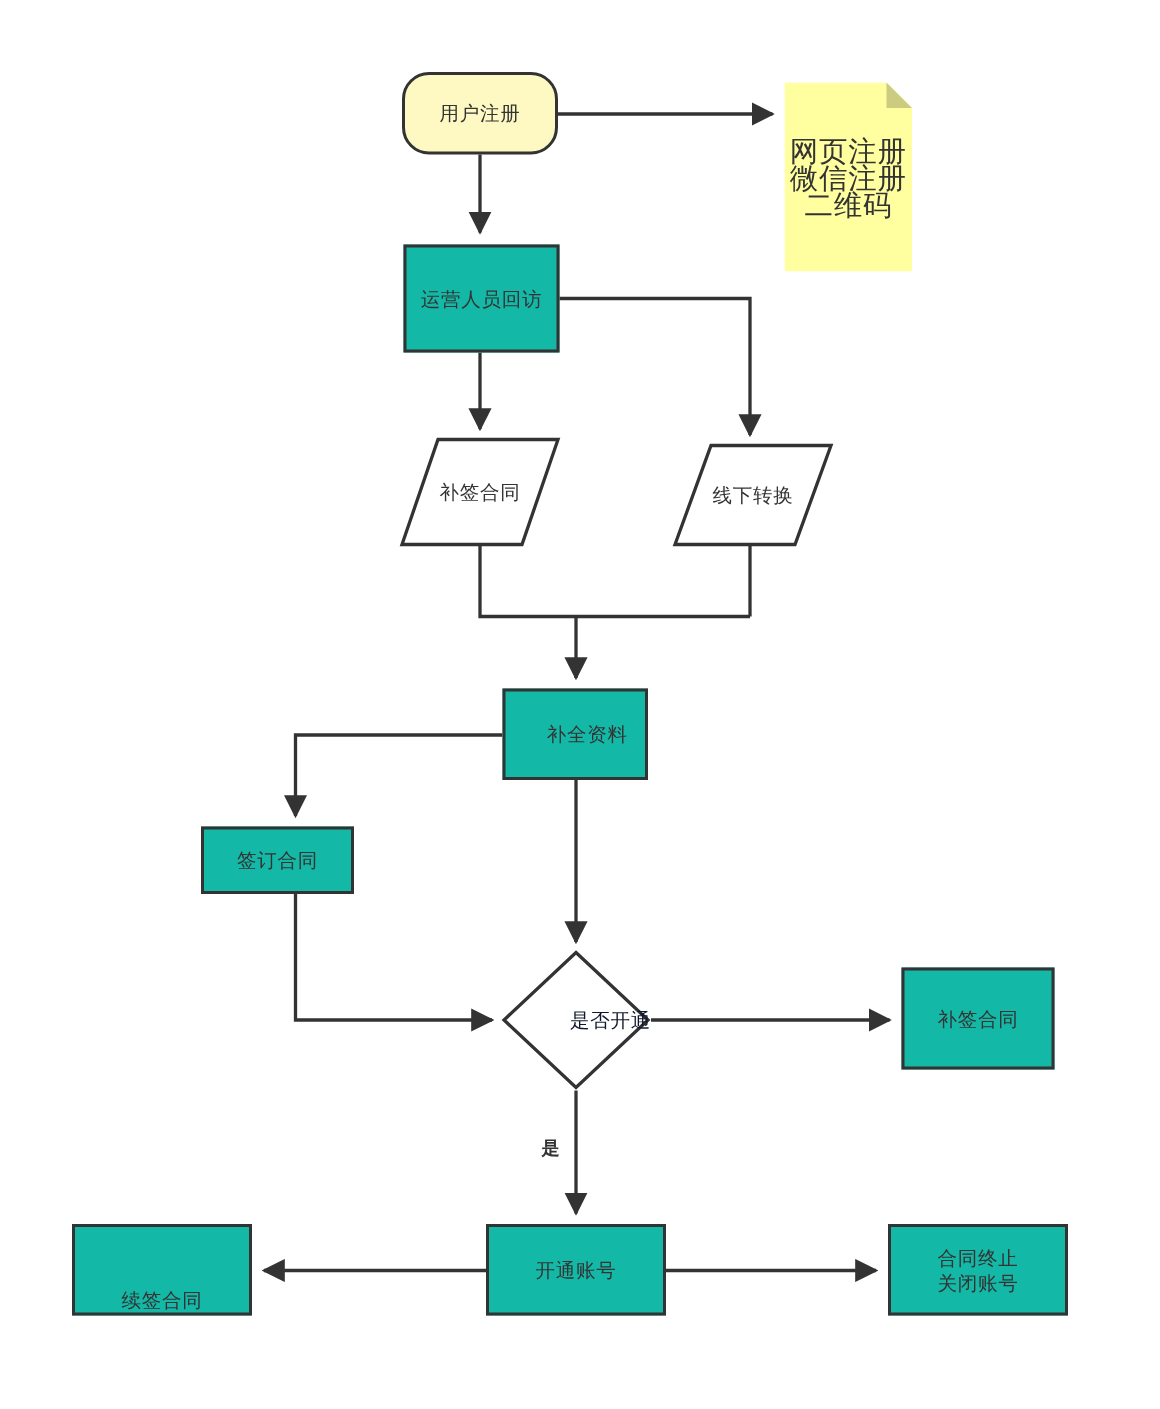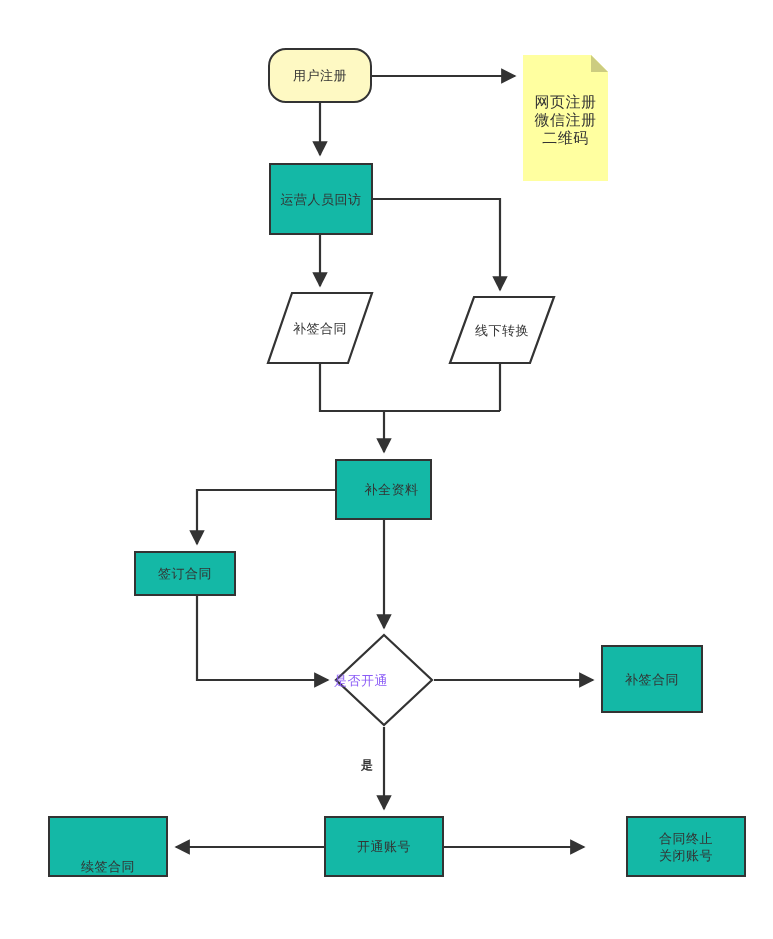--- a/index.html
+++ b/index.html
@@ -57,21 +57,21 @@
     width: 100%;
     height: 100%;
   }
   .n-note-label {
     position: absolute;
     left: 0;
     right: 0;
     top: 38px;
     text-align: center;
     color: #333333;
-    font-size: 15px;
+    font-size: 19px;
     line-height: 18px;
     letter-spacing: 0.5px;
     white-space: pre-line;
   }
   .n-para-wrap {
     position: absolute;
     z-index: 2;
   }
   .n-para-svg {
     position: absolute;
@@ -98,22 +98,22 @@
     position: absolute;
     left: 0;
     top: 0;
   }
   .n-diamond-label {
     position: absolute;
     left: 0;
     right: 0;
     top: 50%;
     transform: translateY(-50%);
-    text-align: left;
-    color: #8b5cf6;
+    text-align: right;
+    color: #0f172a;
     font-size: 13px;
     line-height: 17px;
     letter-spacing: 0.5px;
   }
   .edge-label {
     position: absolute;
     color: #333333;
     font-size: 12px;
     font-weight: bold;
     letter-spacing: 0.5px;
@@ -220,18 +220,18 @@
   </div>
 
   <div class="node n-rect" style="left:48px; top:816px; width:120px; height:61px;align-items:flex-end;">
     <span>续签合同</span>
   </div>
 
   <div class="node n-rect" style="left:324px; top:816px; width:120px; height:61px;">
     <span>开通账号</span>
   </div>
 
-  <div class="node n-rect" style="left:592px; top:816px; width:120px; height:61px;margin-left:34px;">
+  <div class="node n-rect" style="left:592px; top:816px; width:120px; height:61px;">
     <span class="ml">合同终止
 关闭账号</span>
   </div>
 
 </div>
 
 </body></html>

